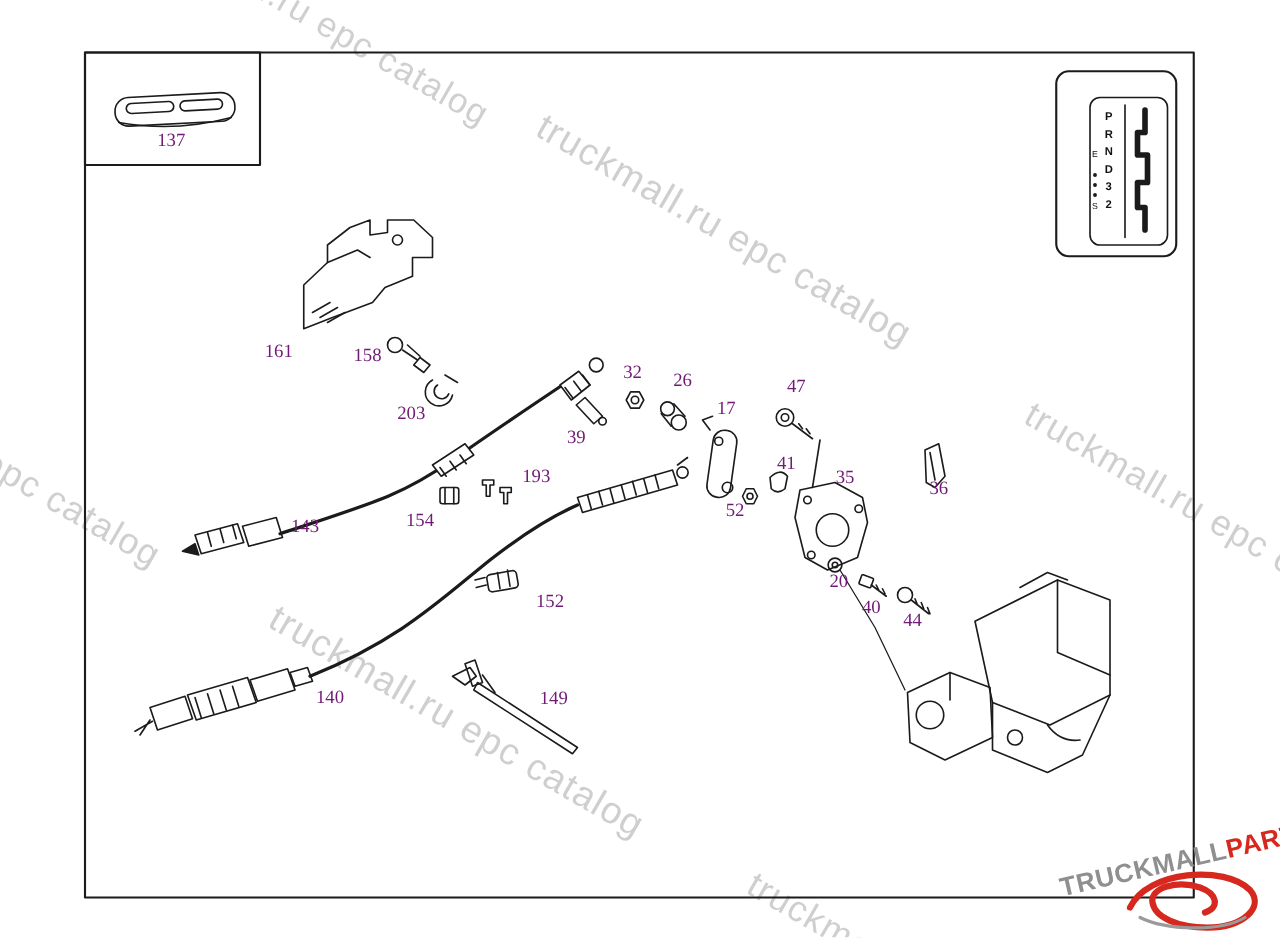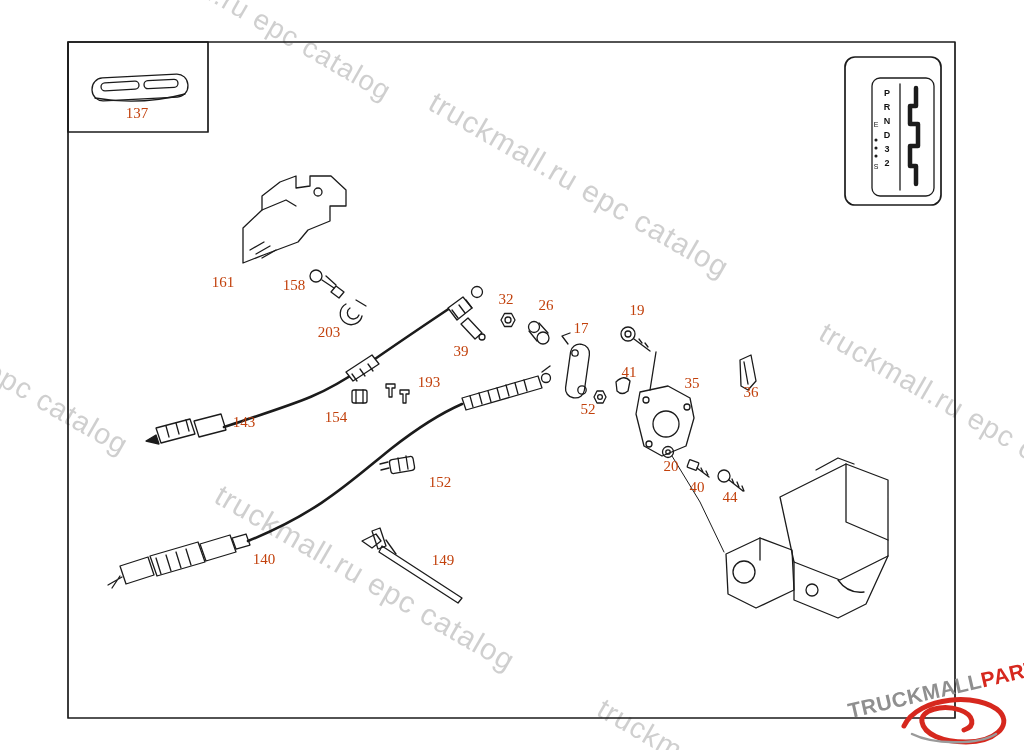--- a/index.html
+++ b/index.html
@@ -3,21 +3,21 @@
 <meta charset="utf-8">
 <style>
   html,body{margin:0;padding:0;background:#fff;}
   .stage{position:relative;width:1024px;height:750px;background:#fff;overflow:hidden;
          font-family:"Liberation Serif",serif;}
   .wm{position:absolute;white-space:nowrap;font-family:"Liberation Sans",sans-serif;
       color:rgba(130,130,130,0.38);transform-origin:left top;transform:rotate(30deg);
       letter-spacing:1px;pointer-events:none;}
   .art{position:absolute;left:0;top:0;}
   .plabel{position:absolute;transform:translate(-50%,-50%);
-          font:15px "Liberation Serif",serif;color:#c2410c;}
+          font:15px "Liberation Serif",serif;color:#701a75;}
   .gl{position:absolute;transform:translate(-50%,-50%);
       font:bold 9px "Liberation Sans",sans-serif;color:#111;}
   .gs{position:absolute;transform:translate(-50%,-50%);
       font:7px "Liberation Sans",sans-serif;color:#111;}
   .logo{position:absolute;left:846px;top:678px;width:190px;transform:rotate(-13deg);
         font:bold 21px "Liberation Sans",sans-serif;letter-spacing:.5px;}
   .lg-gray{color:#8f8f8f;} .lg-red{color:#d6281e;}
   .swirl{position:absolute;left:892px;top:684px;}
 </style>
 </head>
@@ -214,23 +214,23 @@
   <span class="gs" style="left:876px;top:166px">S</span>
 
   <span class="plabel" style="left:137px;top:113px">137</span>
   <span class="plabel" style="left:223px;top:282px">161</span>
   <span class="plabel" style="left:294px;top:285px">158</span>
   <span class="plabel" style="left:329px;top:332px">203</span>
   <span class="plabel" style="left:506px;top:299px">32</span>
   <span class="plabel" style="left:546px;top:305px">26</span>
   <span class="plabel" style="left:461px;top:351px">39</span>
   <span class="plabel" style="left:581px;top:328px">17</span>
-  <span class="plabel" style="left:637px;top:310px">19</span>
+  <span class="plabel" style="left:637px;top:310px">47</span>
   <span class="plabel" style="left:629px;top:372px">41</span>
-  <span class="plabel" style="left:692px;top:383px">35</span>
+  <span class="plabel" style="left:676px;top:383px">35</span>
   <span class="plabel" style="left:751px;top:392px">36</span>
   <span class="plabel" style="left:429px;top:382px">193</span>
   <span class="plabel" style="left:336px;top:417px">154</span>
   <span class="plabel" style="left:588px;top:409px">52</span>
   <span class="plabel" style="left:244px;top:422px">143</span>
   <span class="plabel" style="left:440px;top:482px">152</span>
   <span class="plabel" style="left:671px;top:466px">20</span>
   <span class="plabel" style="left:697px;top:487px">40</span>
   <span class="plabel" style="left:730px;top:497px">44</span>
   <span class="plabel" style="left:264px;top:559px">140</span>

